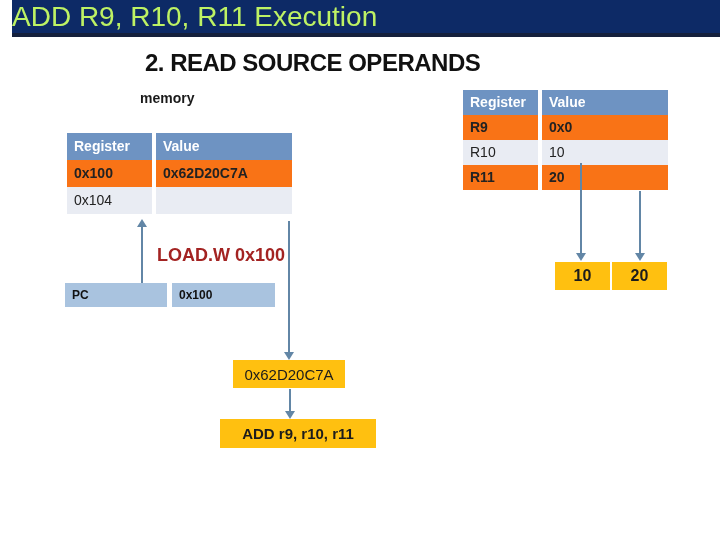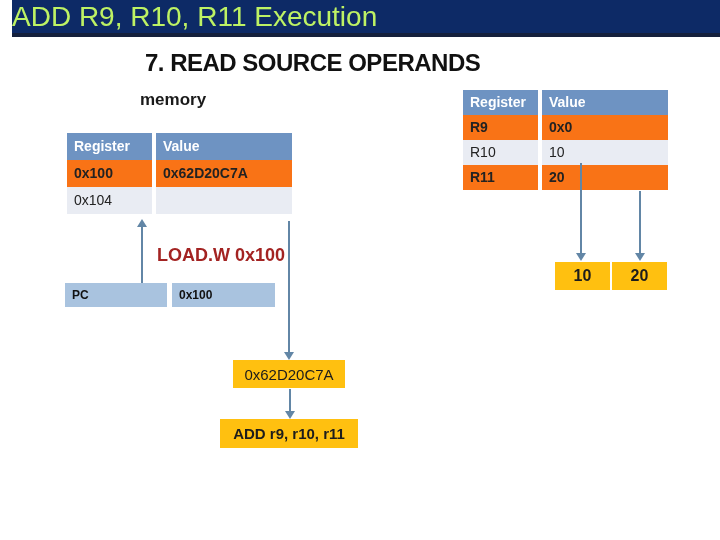--- a/index.html
+++ b/index.html
@@ -21,21 +21,21 @@
 
   
   .subtitle{
     position:absolute;left:145px;top:49px;
     font-size:24px;font-weight:bold;color:#111111;letter-spacing:-0.5px;
     white-space:nowrap;
   }
 
   .memory-label{
     position:absolute;left:140px;top:90px;
-    font-size:17px;font-weight:bold;color:#1a1a1a;
+    font-size:14px;font-weight:bold;color:#1a1a1a;
   }
 
   
   .tbl{position:absolute;}
   .tbl .row{display:flex;gap:4px;margin-bottom:0;}
   .tbl .cell{
     font-size:14px;color:#222222;
     padding-left:7px;box-sizing:border-box;
     overflow:hidden;white-space:nowrap;
   }
@@ -72,21 +72,21 @@
   .pc-box{left:65px;width:102px;}
   .pc-val-box{left:172px;width:103px;}
 
   
   .hl-box{
     position:absolute;background:#ffc010;color:#1c1c1c;
     display:flex;align-items:center;justify-content:center;
     font-size:15px;white-space:nowrap;
   }
   .fetched-box{left:233px;top:360px;width:112px;height:28px;font-weight:400;}
-  .decoded-box{left:220px;top:419px;width:138px;height:29px;font-weight:bold;}
+  .decoded-box{left:220px;top:419px;width:156px;height:29px;font-weight:bold;}
   .op-box{top:262px;width:55px;height:28px;font-weight:bold;font-size:16px;}
   .op1-box{left:555px;}
   .op2-box{left:612px;}
 
   
   .connector{position:absolute;width:2px;background:#6286a6;}
   .arrowhead{position:absolute;width:0;height:0;
     border-left:5px solid transparent;border-right:5px solid transparent;}
   .arrowhead.down{border-top:8px solid #6286a6;}
   .arrowhead.up{border-bottom:8px solid #6286a6;}
@@ -102,21 +102,21 @@
   .line-r11{left:639px;top:191px;height:63px;}
   .head-r11{left:635px;top:253px;}
 </style>
 </head>
 <body>
 
 <div class="slide">
 
   <div class="title-bar">ADD R9, R10, R11 Execution</div>
 
-  <div class="subtitle">7. READ SOURCE OPERANDS</div>
+  <div class="subtitle">2. READ SOURCE OPERANDS</div>
 
   <div class="memory-label">memory</div>
 
   <div class="tbl memory-tbl">
     <div class="row hdr">
       <div class="cell c1">Register</div>
       <div class="cell c2">Value</div>
     </div>
     <div class="row">
       <div class="cell c1 bg-dark">0x100</div>

